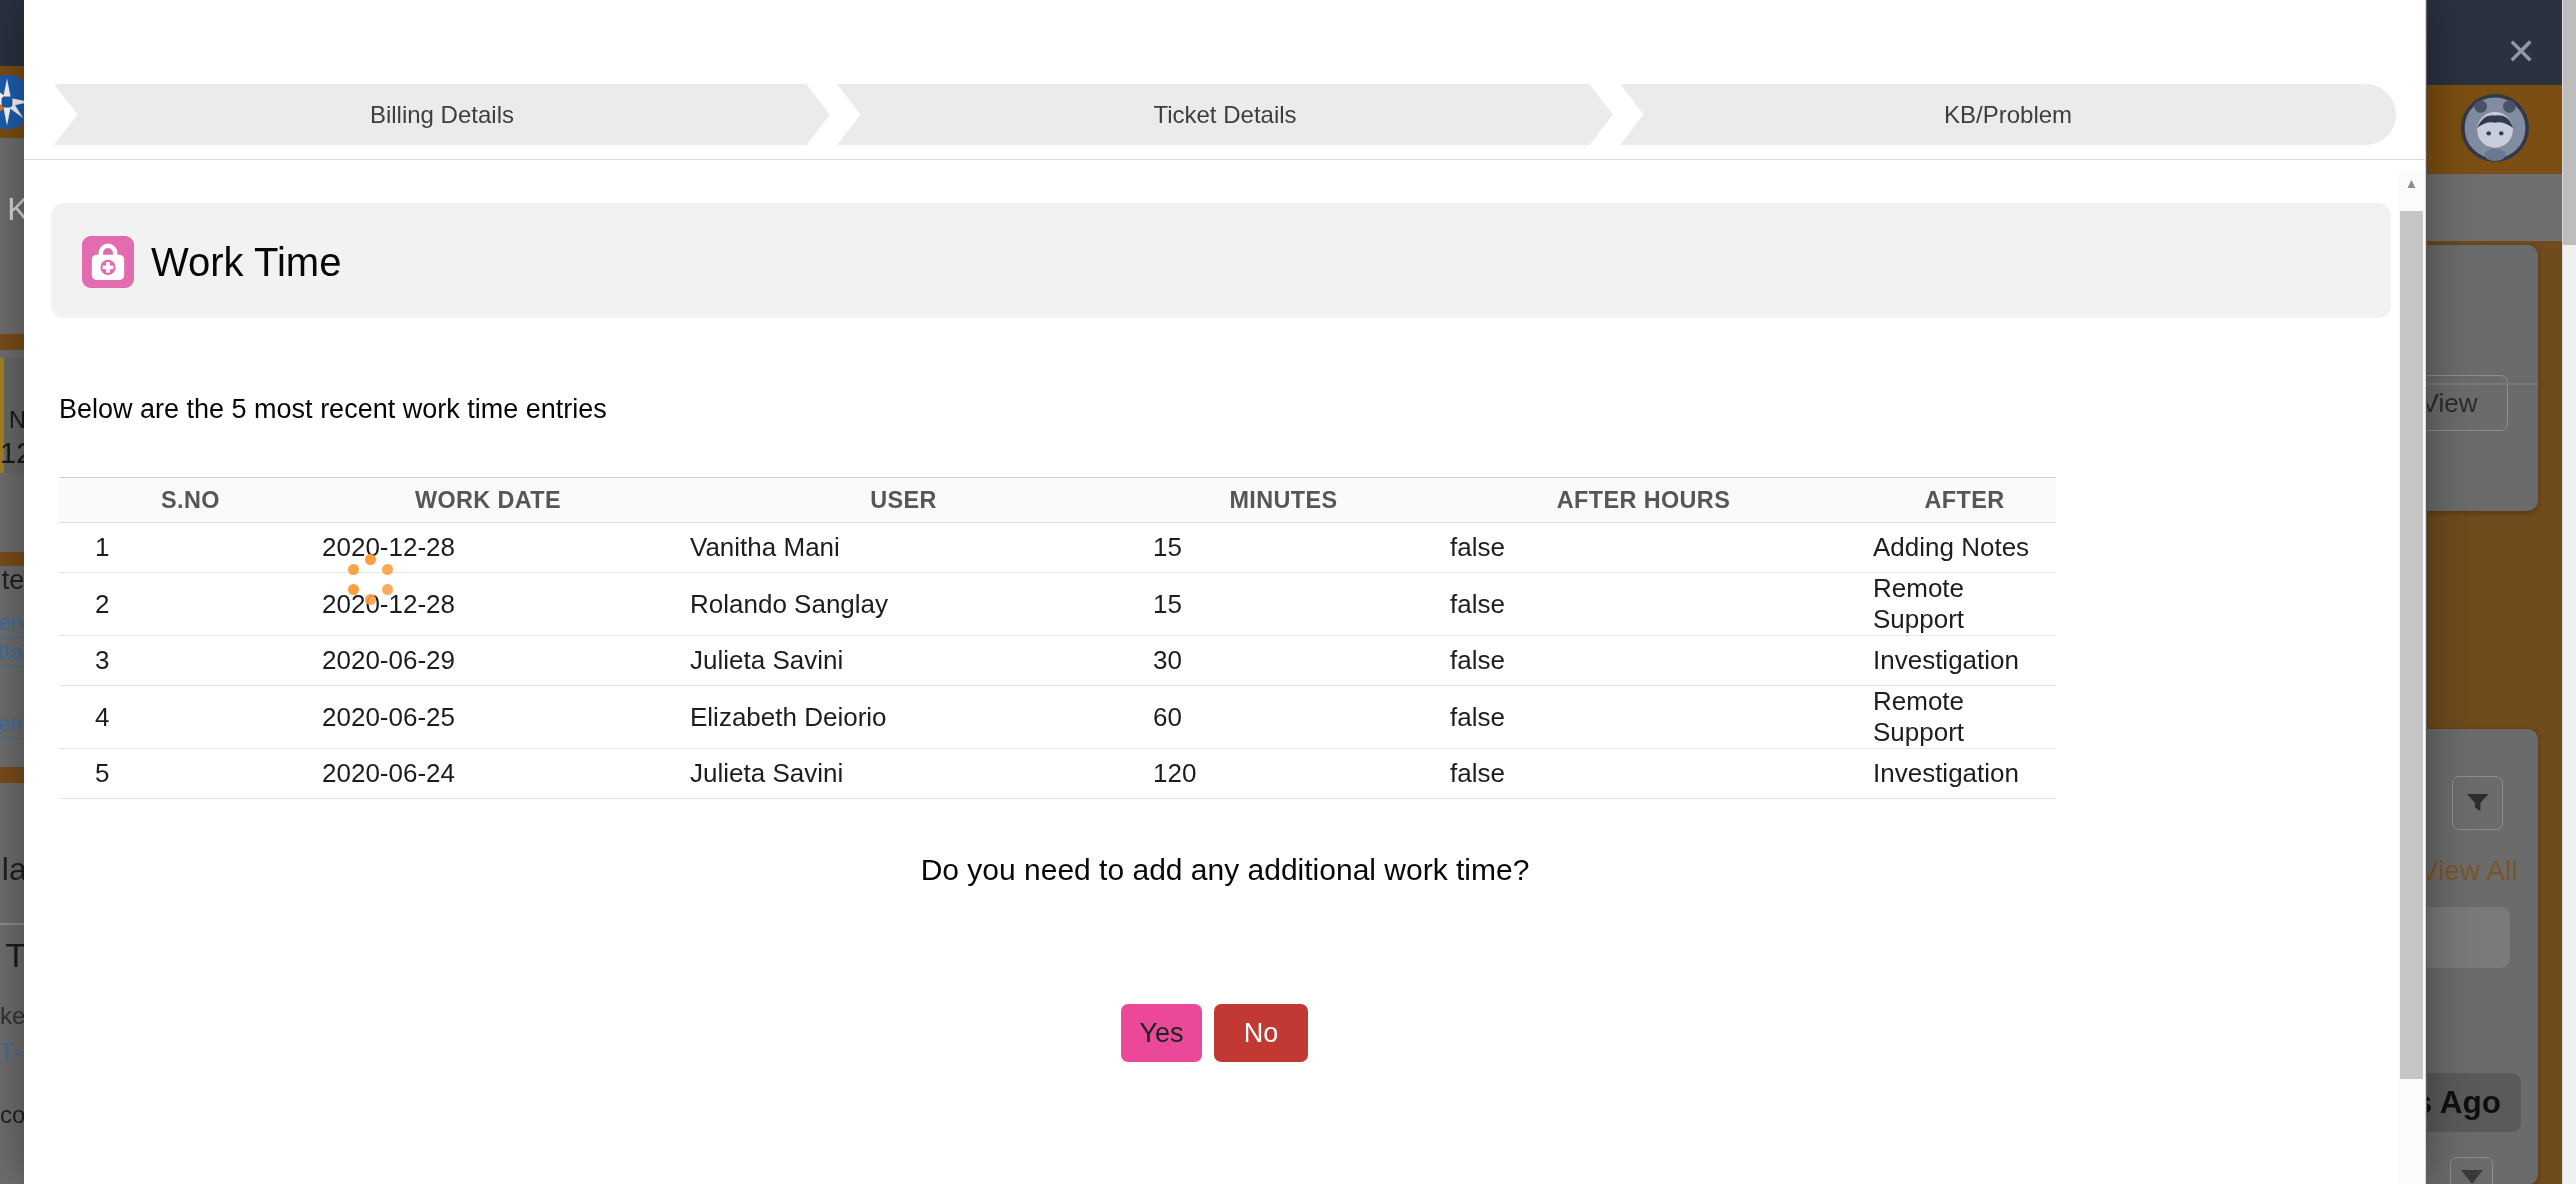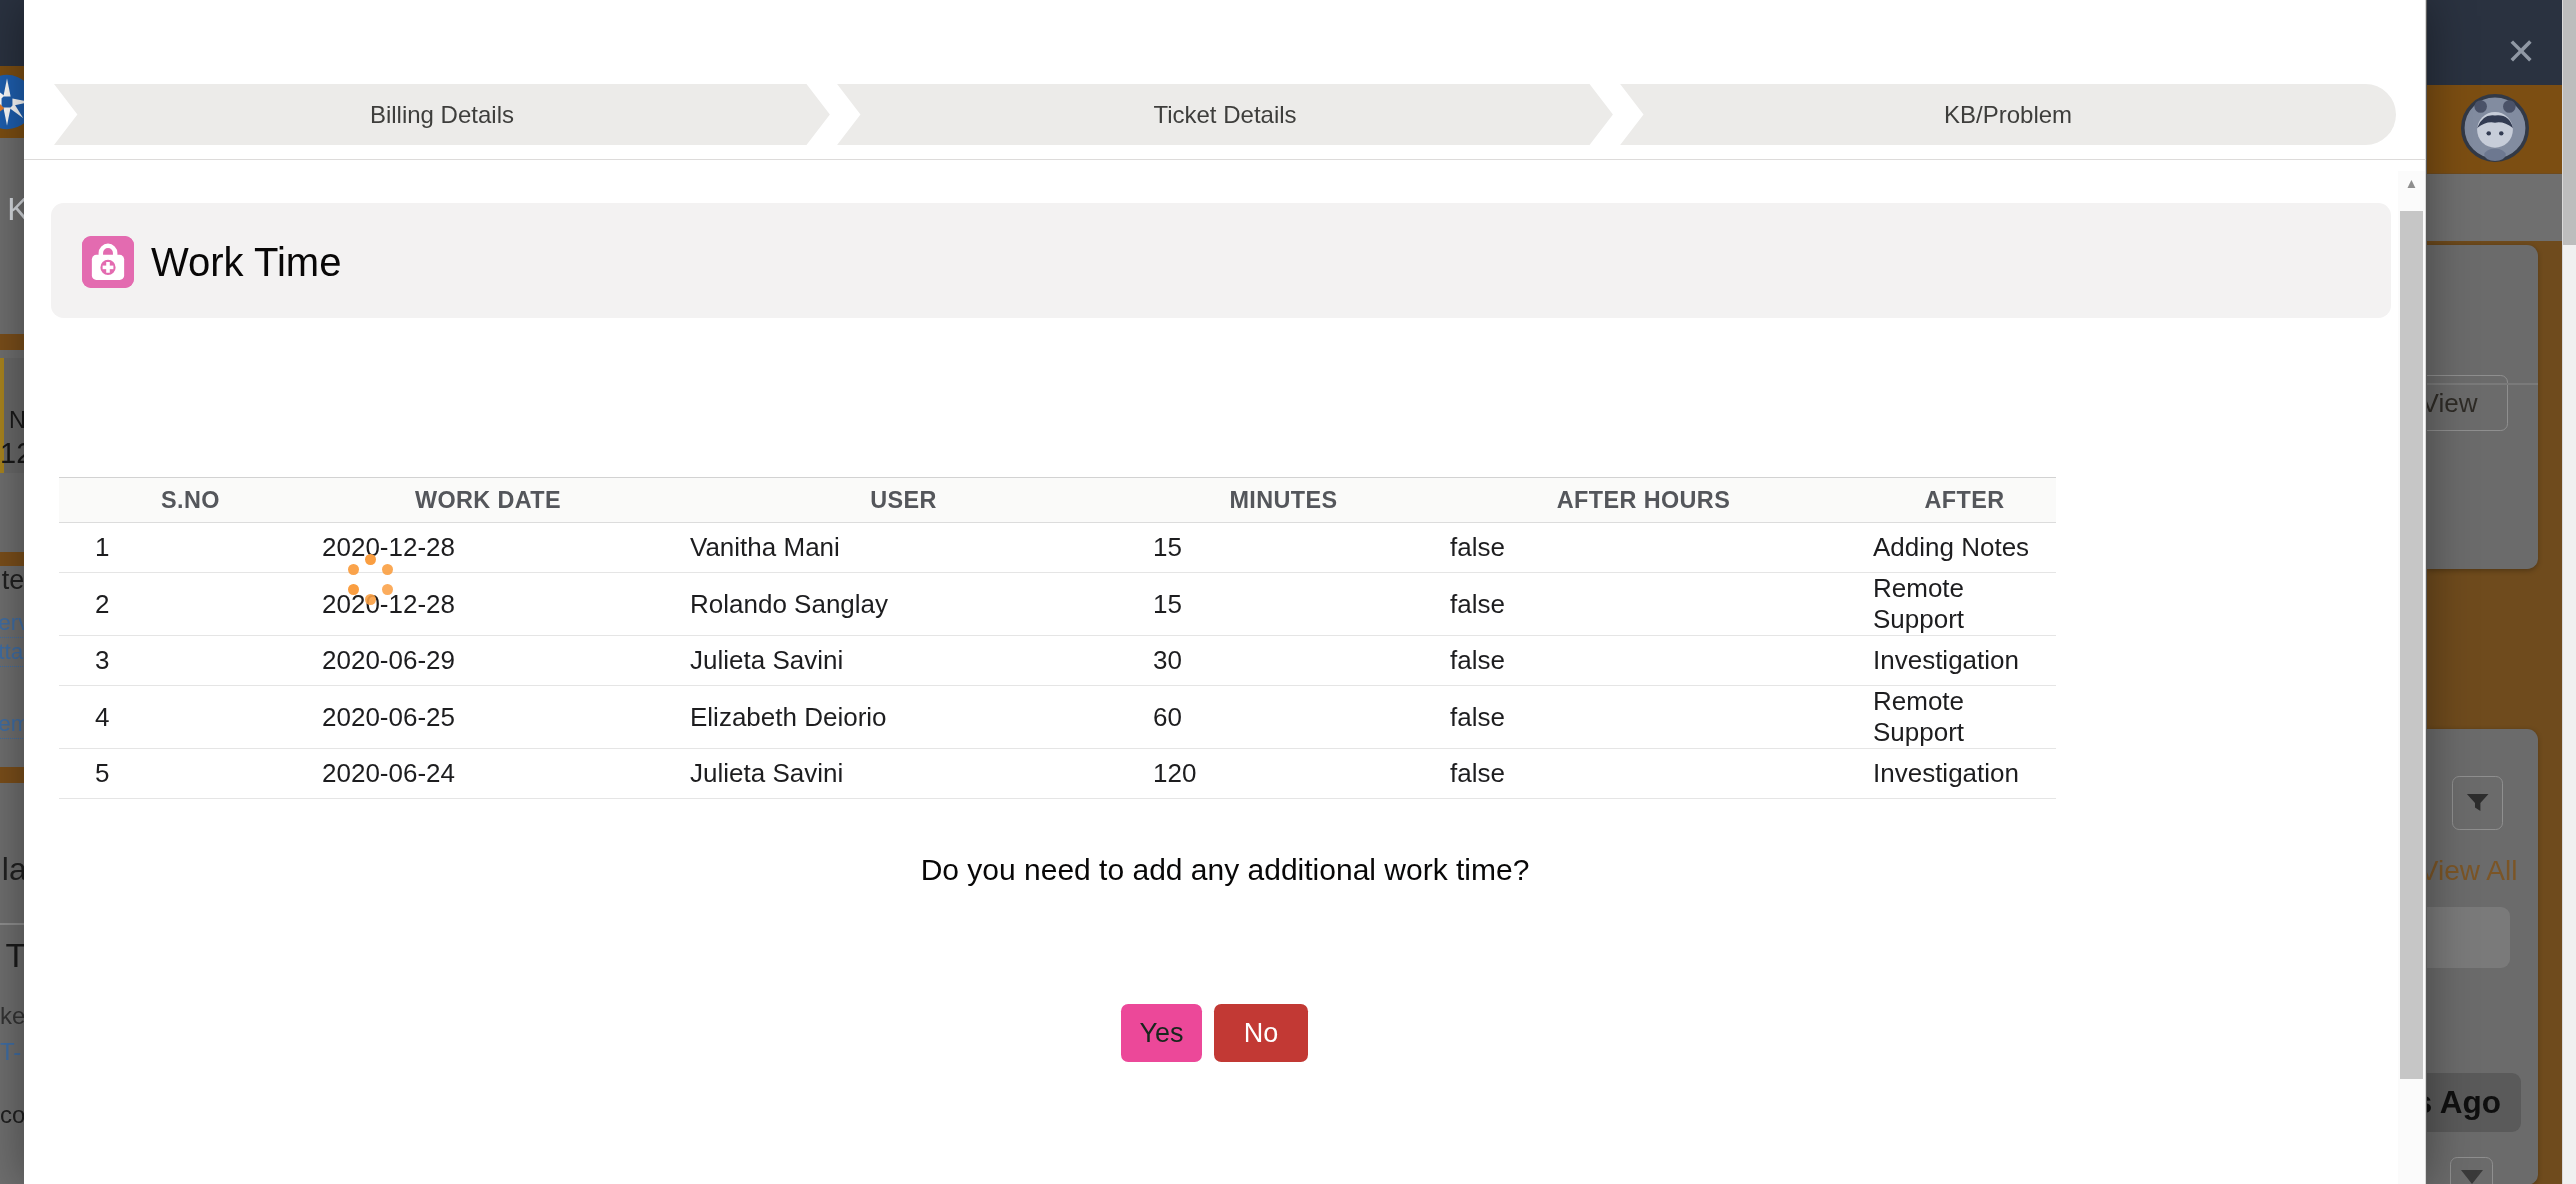--- a/index.html
+++ b/index.html
@@ -19,21 +19,21 @@
   .bg-left .divline { position:absolute; left:0; top:923px; width:24px; height:1.8px; background:#8f8f8f; }
 
   
   .bg-right { position:absolute; left:2427px; top:0; width:135px; height:1185px; background:#6f4b1d; overflow:hidden; z-index:1; }
   .bg-right .navy { position:absolute; left:0; top:0; width:135px; height:85px; background:#2a3240; }
   .close-x { position:absolute; left:79px; top:34px; font-size:36px; color:#9098a4; line-height:1; cursor:pointer; }
   .bg-right .orange-head { position:absolute; left:0; top:85px; width:135px; height:88px; background:#7c4e12; }
   .avatar { position:absolute; left:34px; top:94px; width:68px; height:68px; }
   .gray-toolbar { position:absolute; left:0; top:174px; width:135px; height:67px; background:#6f6f6f; }
   .card { position:absolute; left:0; width:111px; background:#6b6b6b; border-radius:0 10.8px 10.8px 0; box-shadow:0 1.8px 5.4px rgba(0,0,0,.25); }
-  .card1 { top:245px; height:324px; }
+  .card1 { top:245px; height:266px; }
   .card1 .inner-div { position:absolute; left:0; top:138px; width:111px; height:1.8px; background:#7a7a7a; }
   .card2 { top:537px; height:169px; }
   .card3 { top:729px; height:456px; }
   .ghost-btn { position:absolute; border:1.8px solid #8f8f8f; border-radius:7.2px; color:#2e2b26; font-size:26px; display:flex; align-items:center; justify-content:center; }
   .btn-view { left:-36px; top:130px; width:117px; height:56px; }           
   .btn-quest { left:-54px; top:90px; width:153px; height:59px; justify-content:flex-end; padding-right:14.4px; }
   .btn-filter { left:25px; top:47px; width:51px; height:54px; }
   .funnel { width:23.4px; height:20px; }
   .view-all { position:absolute; left:-7.2px; top:126px; font-size:28px; color:#7b5526; white-space:nowrap; }
   .light-band { position:absolute; left:-27px; top:178px; width:110px; height:61px; background:#7a7a7a; border-radius:9px; }
@@ -189,20 +189,21 @@
     <svg class="wt-icon" viewBox="0 0 58 58">
       <rect x="0" y="0" width="58" height="58" rx="10" fill="#e36bb0"></rect>
       <path d="M21 22 v-3 a8 8 0 0 1 16 0 v3" fill="none" stroke="#fff" stroke-width="5"></path>
       <rect x="11" y="21" width="36" height="28" rx="5" fill="#fff"></rect>
       <circle cx="29" cy="35" r="10" fill="#e36bb0" stroke="#fff" stroke-width="3"></circle>
       <rect x="27" y="29" width="4" height="12" fill="#fff"></rect>
       <rect x="23" y="33" width="12" height="4" fill="#fff"></rect>
     </svg>
     <div class="wt-label">Work Time</div>
 
+    <div class="intro">Below are the 5 most recent work time entries</div>
 
     <table class="wt-table">
       <colgroup>
           <col style="width:227px">
           <col style="width:368px">
           <col style="width:463px">
           <col style="width:297px">
           <col style="width:423px">
           <col style="width:219px">
         </colgroup>

